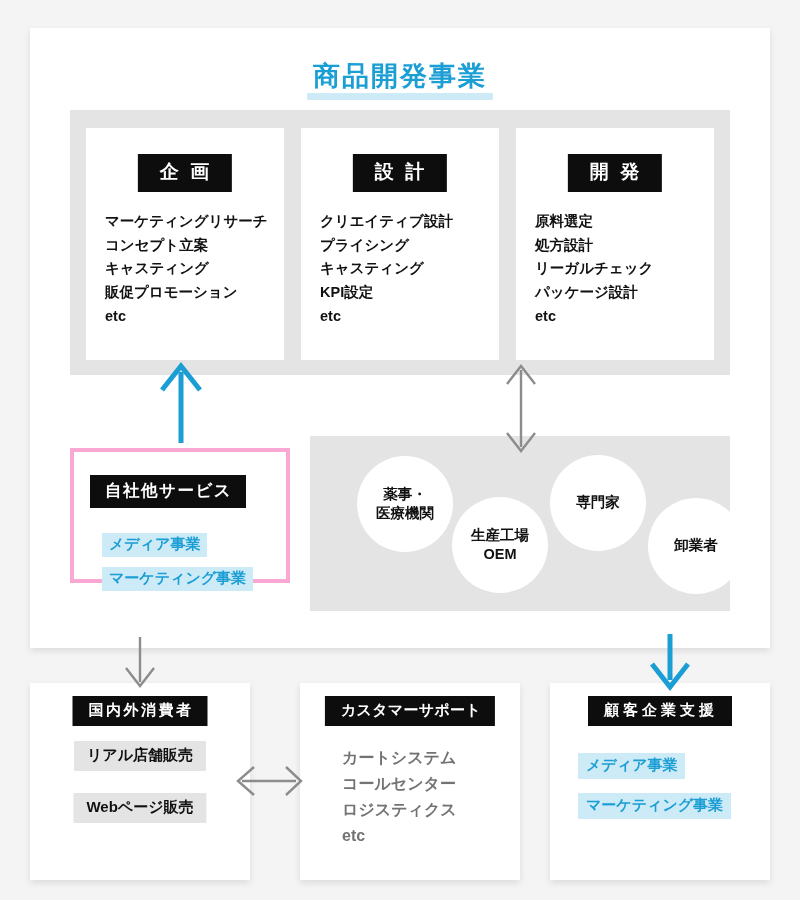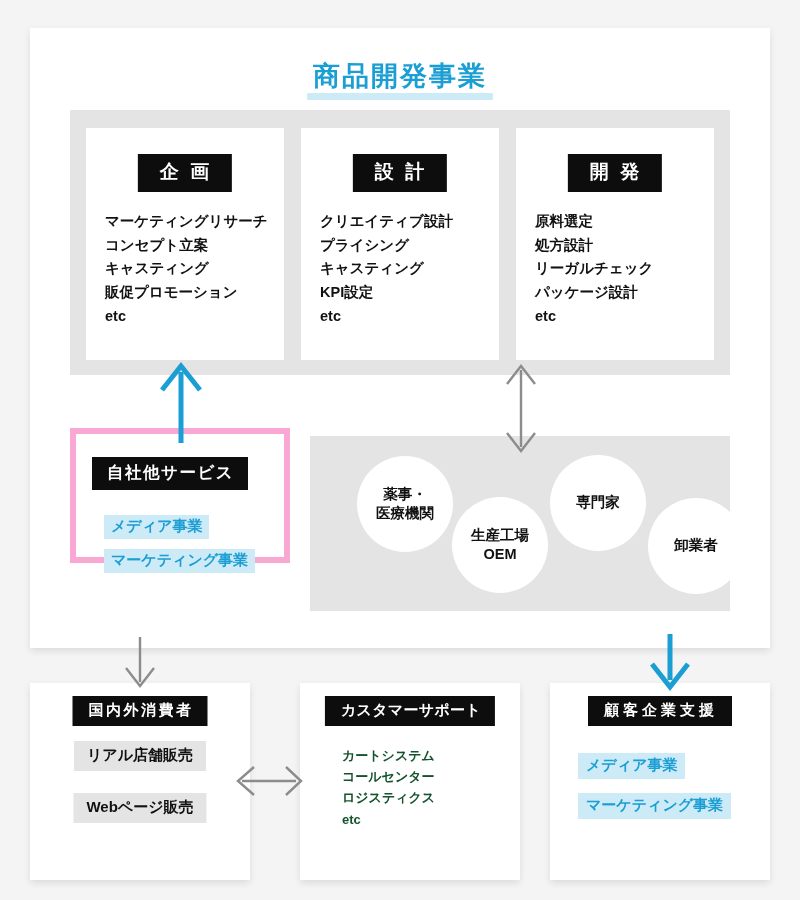--- a/index.html
+++ b/index.html
@@ -82,24 +82,24 @@
     font-size: 14.5px;
     font-weight: 700;
     color: #111;
     line-height: 1.63;
   }
   .phase-list div { white-space: nowrap; }
 
   
   .self-box {
     position: absolute;
-    left: 40px; top: 400px;
+    left: 40px; top: 420px;
     width: 220px; height: 135px;
     background: #ffffff;
-    border: 6px solid #f9a8d4;
+    border: 4px solid #f9a8d4;
   }
   .self-badge {
     position: absolute;
     left: 16px; top: 23px;
     background: #0d0d0d;
     color: #ffffff;
     font-size: 16.5px;
     font-weight: 700;
     letter-spacing: 1.5px;
     padding: 5px 14px 6px 15px;
@@ -188,23 +188,23 @@
     font-weight: 700;
     padding: 3px 8px 4px 8px;
     white-space: nowrap;
   }
   .blue-tag.b1 { top: 70px; }
   .blue-tag.b2 { top: 110px; }
 
   .plain-list {
     position: absolute;
     left: 42px; top: 62px;
-    font-size: 13px;
-    font-weight: 700;
-    color: #14532d;
+    font-size: 16px;
+    font-weight: 700;
+    color: #737373;
     line-height: 1.63;
   }
   .plain-list div { white-space: nowrap; }
 
   
   .arrow-layer {
     position: absolute;
     left: 0; top: 0;
     width: 800px; height: 900px;
     pointer-events: none;

